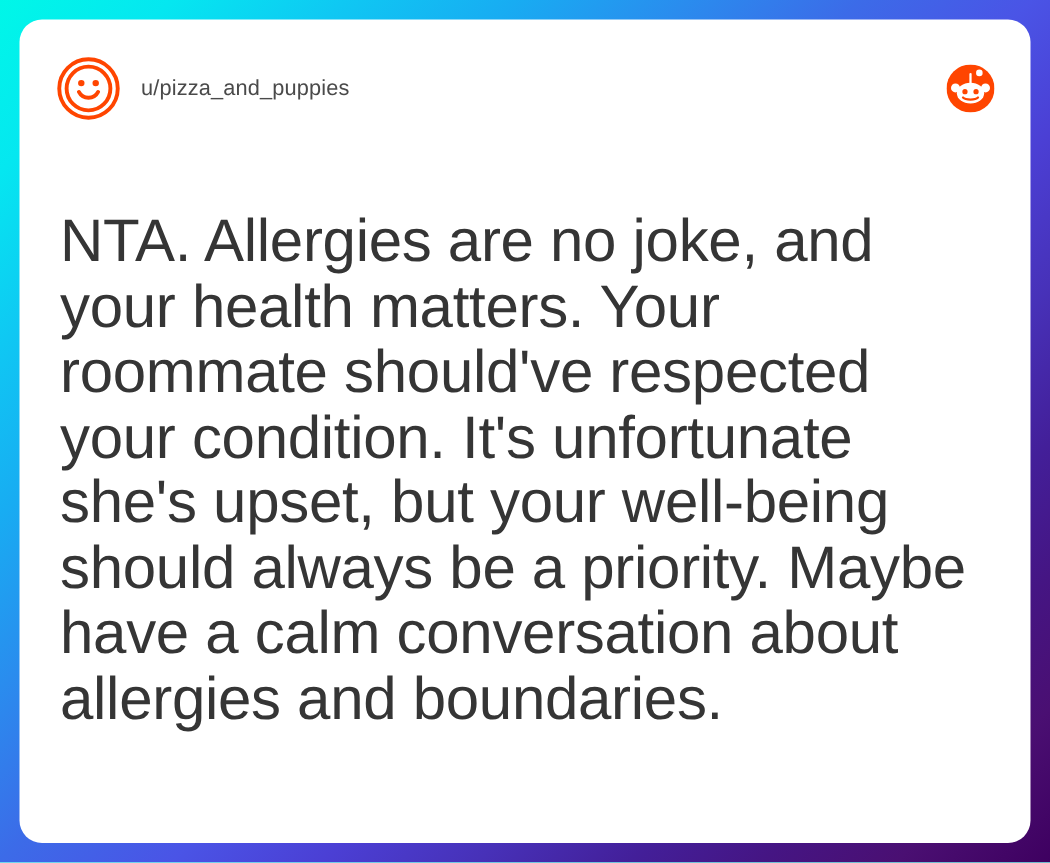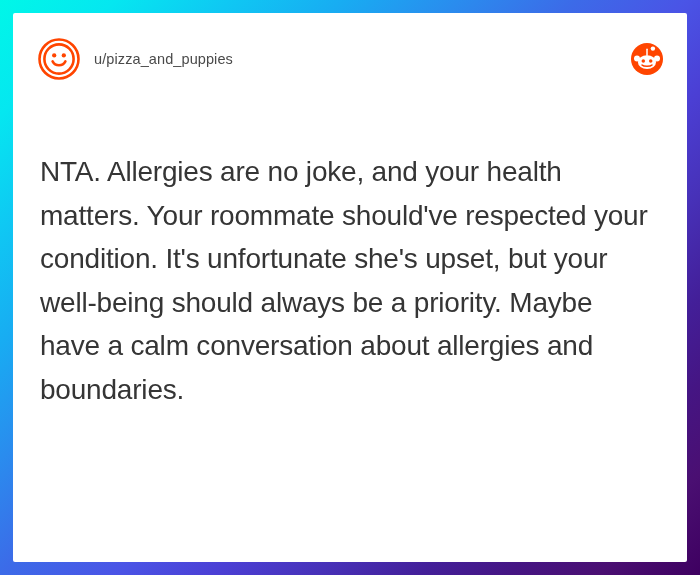--- a/index.html
+++ b/index.html
@@ -38,21 +38,21 @@
   }
 
   
   #comment-card {
     position: absolute;
     left: 13px;
     top: 13px;
     width: 674px;
     height: 549px;
     background: #FFFFFF;
-    border-radius: 2px;
+    border-radius: 15px;
     overflow: hidden;
   }
 
   
   #card-header {
     position: absolute;
     left: 0;
     top: 0;
     right: 0;
     height: 92px;
@@ -81,23 +81,23 @@
     margin-left: auto;
     width: 32px;
     height: 32px;
     display: block;
   }
 
   
   #comment-body {
     position: absolute;
     left: 27px;
-    top: 137px;
+    top: 127px;
     width: 616px;
-    font-size: 28px;
+    font-size: 40px;
     line-height: 43.5px;
     color: #353535;
     letter-spacing: -0.2px;
     font-family: "Liberation Sans", sans-serif;
     font-weight: 400;
     white-space: pre-wrap;
     word-break: normal;
   }
 </style>
 </head>

